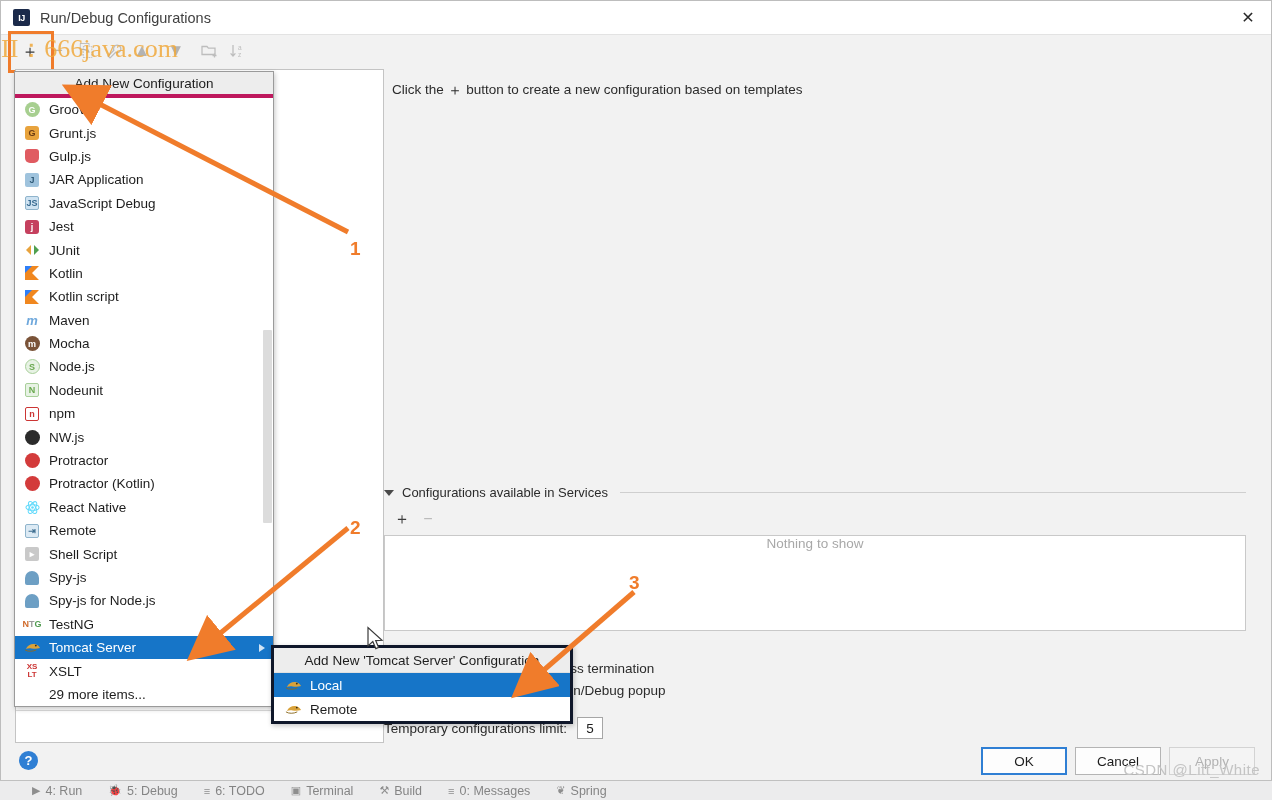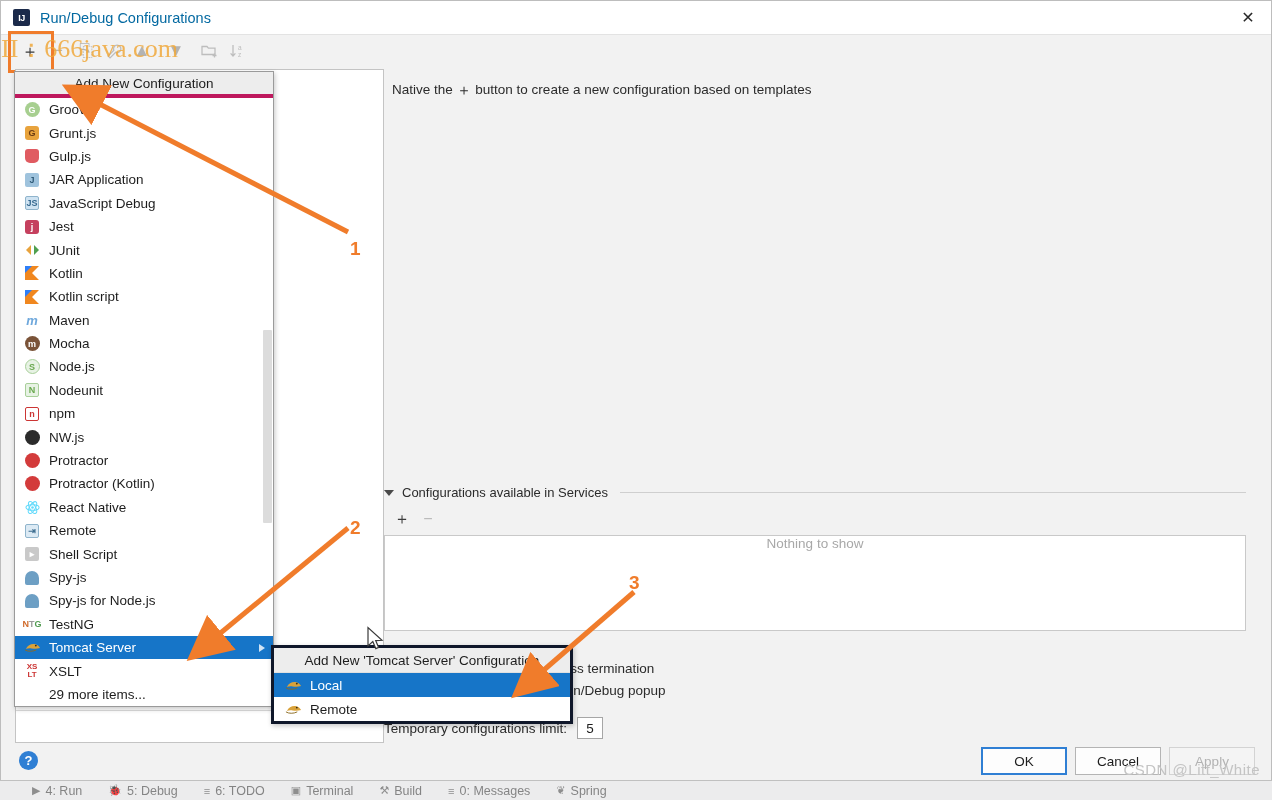--- a/index.html
+++ b/index.html
@@ -52,21 +52,21 @@
     border-bottom: 1px solid #e3e3e3;
   }
   .titlebar .app-icon {
     width: 17px; height: 17px; margin-left: 12px; margin-right: 10px;
     background: #1b2a4a; border-radius: 2px;
     display: flex; align-items: center; justify-content: center;
     color: #fff; font-size: 9px; font-weight: bold;
     font-family: "Liberation Sans", sans-serif; letter-spacing: -.5px;
   }
   .titlebar .title {
-    font-size: 14.5px; color: #0369a1;
+    font-size: 14.5px; color: #404040;
   }
   .titlebar .close-btn {
     position: absolute; right: 0; top: 0; width: 46px; height: 33px;
     display: flex; align-items: center; justify-content: center;
     color: #2a2a2a; font-size: 16px; line-height: 1;
     cursor: pointer;
   }
 
   
   .toolbar {
@@ -329,21 +329,21 @@
     <div class="watermark">ΙΙ：666java.com</div>
 
     <div class="body-split">
 
       <div class="left-pane">
         <div class="left-pane-bottom"></div>
       </div>
 
       <div class="right-pane">
         <div class="hint-text">
-          <span>Native the</span>
+          <span>Click the</span>
           <span class="plusglyph">＋</span>
           <span>button to create a new configuration based on templates</span>
         </div>
 
         <div class="services-section">
           <div class="sec-header">
             <div class="caret"></div>
             <span>Configurations available in Services</span>
             <div class="rule"></div>
           </div>

